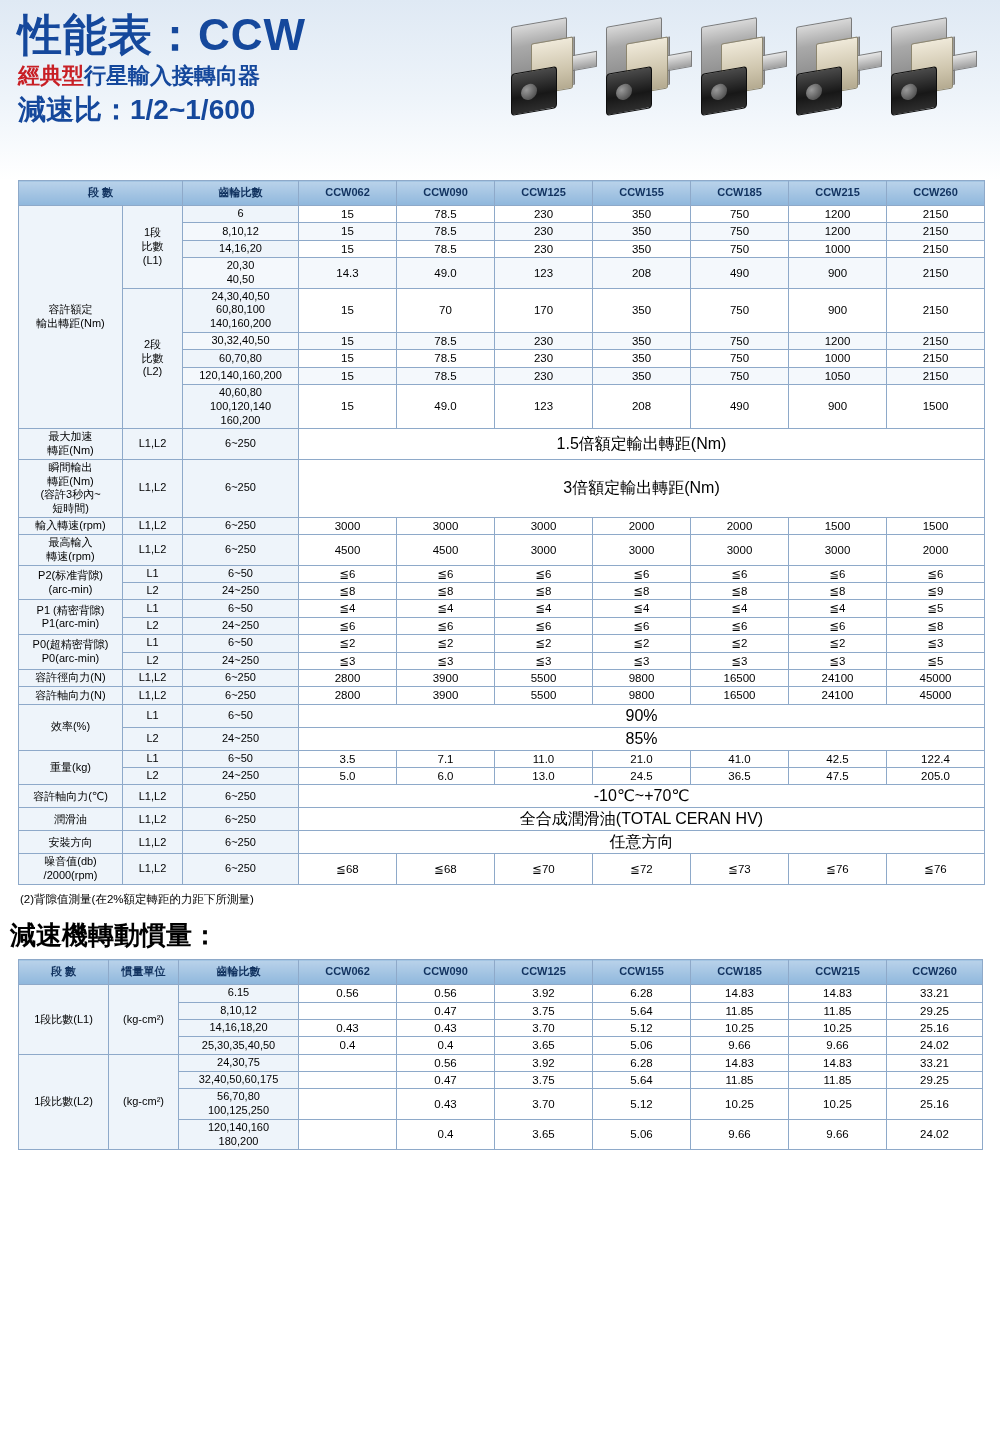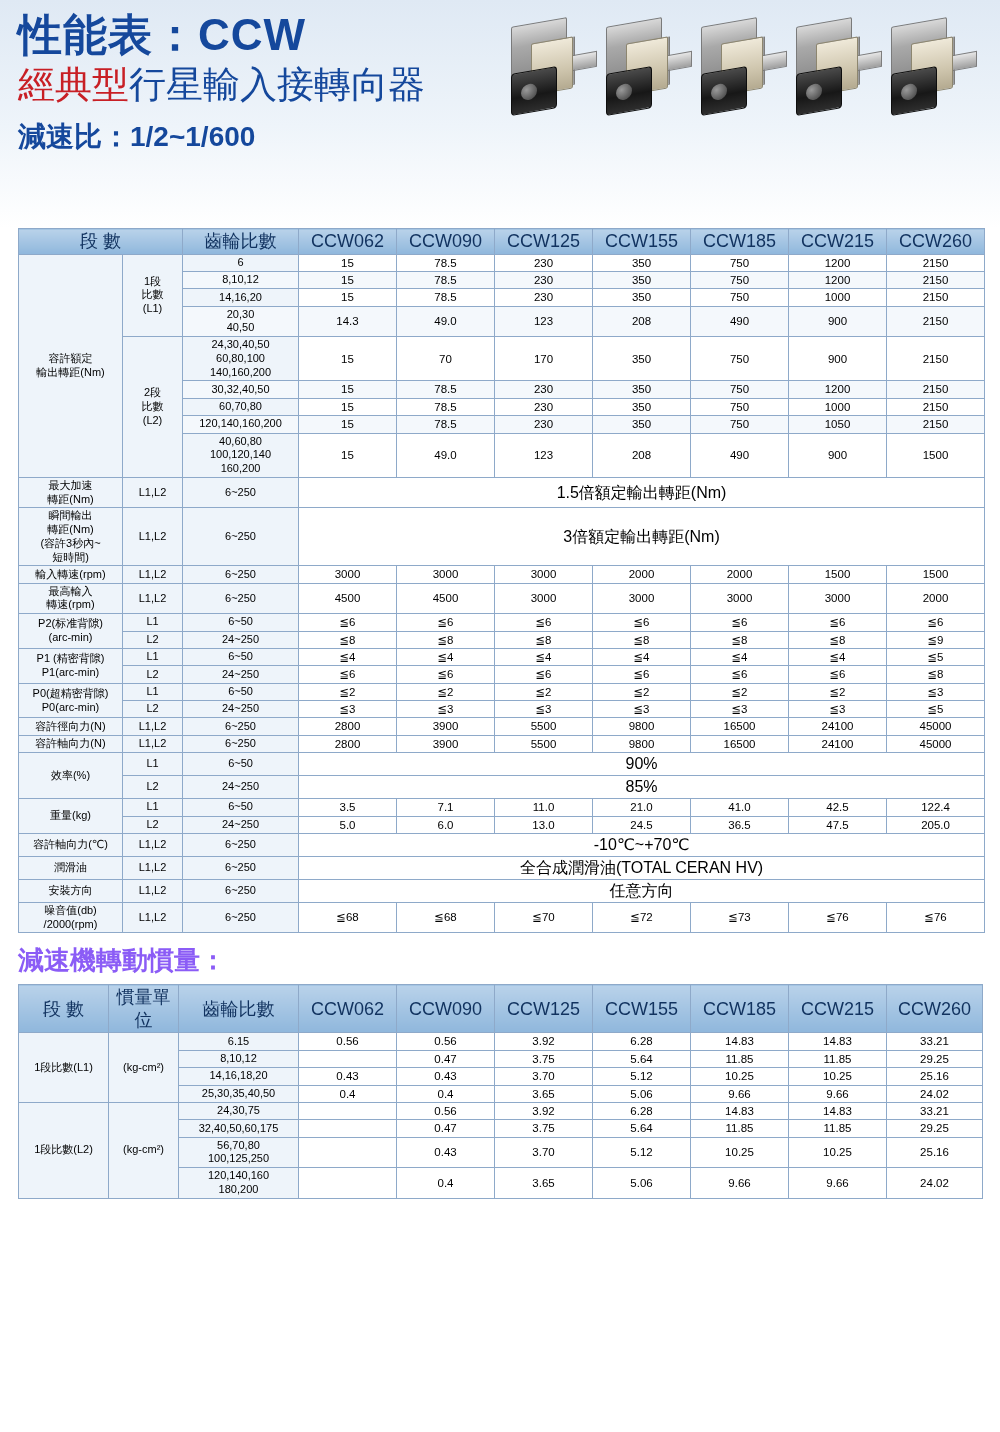--- a/index.html
+++ b/index.html
@@ -7,38 +7,38 @@
     width:1000px;height:1432px;
     background:#ffffff;
     font-family:"Liberation Sans","DejaVu Sans",sans-serif;
     color:#000;
     position:relative;
     overflow:hidden;
   }
   
   .header{
     position:relative;
-    height:228px;
+    height:180px;
     background:linear-gradient(180deg,#dfe9f4 0%,#eef4fa 55%,#ffffff 100%);
     overflow:hidden;
   }
   .header .titles{
     position:absolute;left:18px;top:10px;
   }
   .t1{
     font-size:44px;font-weight:bold;color:#15489c;letter-spacing:1px;line-height:1.15;
     white-space:nowrap;
   }
   .t2{
-    font-size:37px;font-weight:normal;line-height:1.2;white-space:nowrap;margin-top:2px;
+    font-size:22px;font-weight:bold;line-height:1.2;white-space:nowrap;margin-top:2px;
   }
   .t2 .red{color:#c81f25;}
   .t2 .blue{color:#15489c;}
   .t3{
-    font-size:28px;font-weight:bold;color:#15489c;line-height:1.2;margin-top:13px;white-space:nowrap;
+    font-size:28px;font-weight:bold;color:#15489c;line-height:1.2;margin-top:4px;white-space:nowrap;
   }
   
   .gearrow{
     position:absolute;top:14px;left:505px;width:490px;height:130px;
   }
   .gearbox{
     position:absolute;top:0;width:96px;height:120px;
   }
   .gb-body{
     position:absolute;left:6px;top:8px;width:54px;height:52px;
@@ -86,35 +86,35 @@
     font-size:11.5px;
     text-align:center;
     vertical-align:middle;
     padding:1px 2px;
     line-height:1.25;
     background:#ffffff;
   }
   thead th{
     background:linear-gradient(180deg,#b9d2ea,#8fb7dc);
     color:#11325f;
-    font-weight:normal;
-    font-size:18px;
+    font-weight:bold;
+    font-size:11px;
     height:22px;
   }
   td.lbl{
     background:#eef4fa;
     font-size:11px;
   }
   tr.alt td{background:#f4f8fc;}
   td.wide{font-size:16px;}
   .notes{
     font-size:11.5px;line-height:1.5;margin:6px 0 0 2px;
   }
   .sec2title{
-    font-size:26px;font-weight:bold;color:#8b5cf6;margin:10px 0 6px 18px;
+    font-size:26px;font-weight:bold;color:#000000;margin:10px 0 6px 10px;
   }
 </style>
 </head>
 <body>
 
 <div class="header">
   <div class="titles">
     <div class="t1">性能表：CCW</div>
     <div class="t2">
       <span class="red">經典型</span><span class="blue">行星輸入接轉向器</span>
@@ -471,20 +471,21 @@
           <td class="">≦70</td>
           <td class="">≦72</td>
           <td class="">≦73</td>
           <td class="">≦76</td>
           <td class="">≦76</td>
         </tr>
       </tbody>
   </table>
 
   <div class="notes">
+    <div>(2)背隙值測量(在2%額定轉距的力距下所測量)</div>
   </div>
 </div>
 
 <div class="sec2title">減速機轉動慣量：</div>
 <div class="wrap">
   <table>
     <colgroup>
       <col style="width:90px">
         <col style="width:70px">
         <col style="width:120px">

